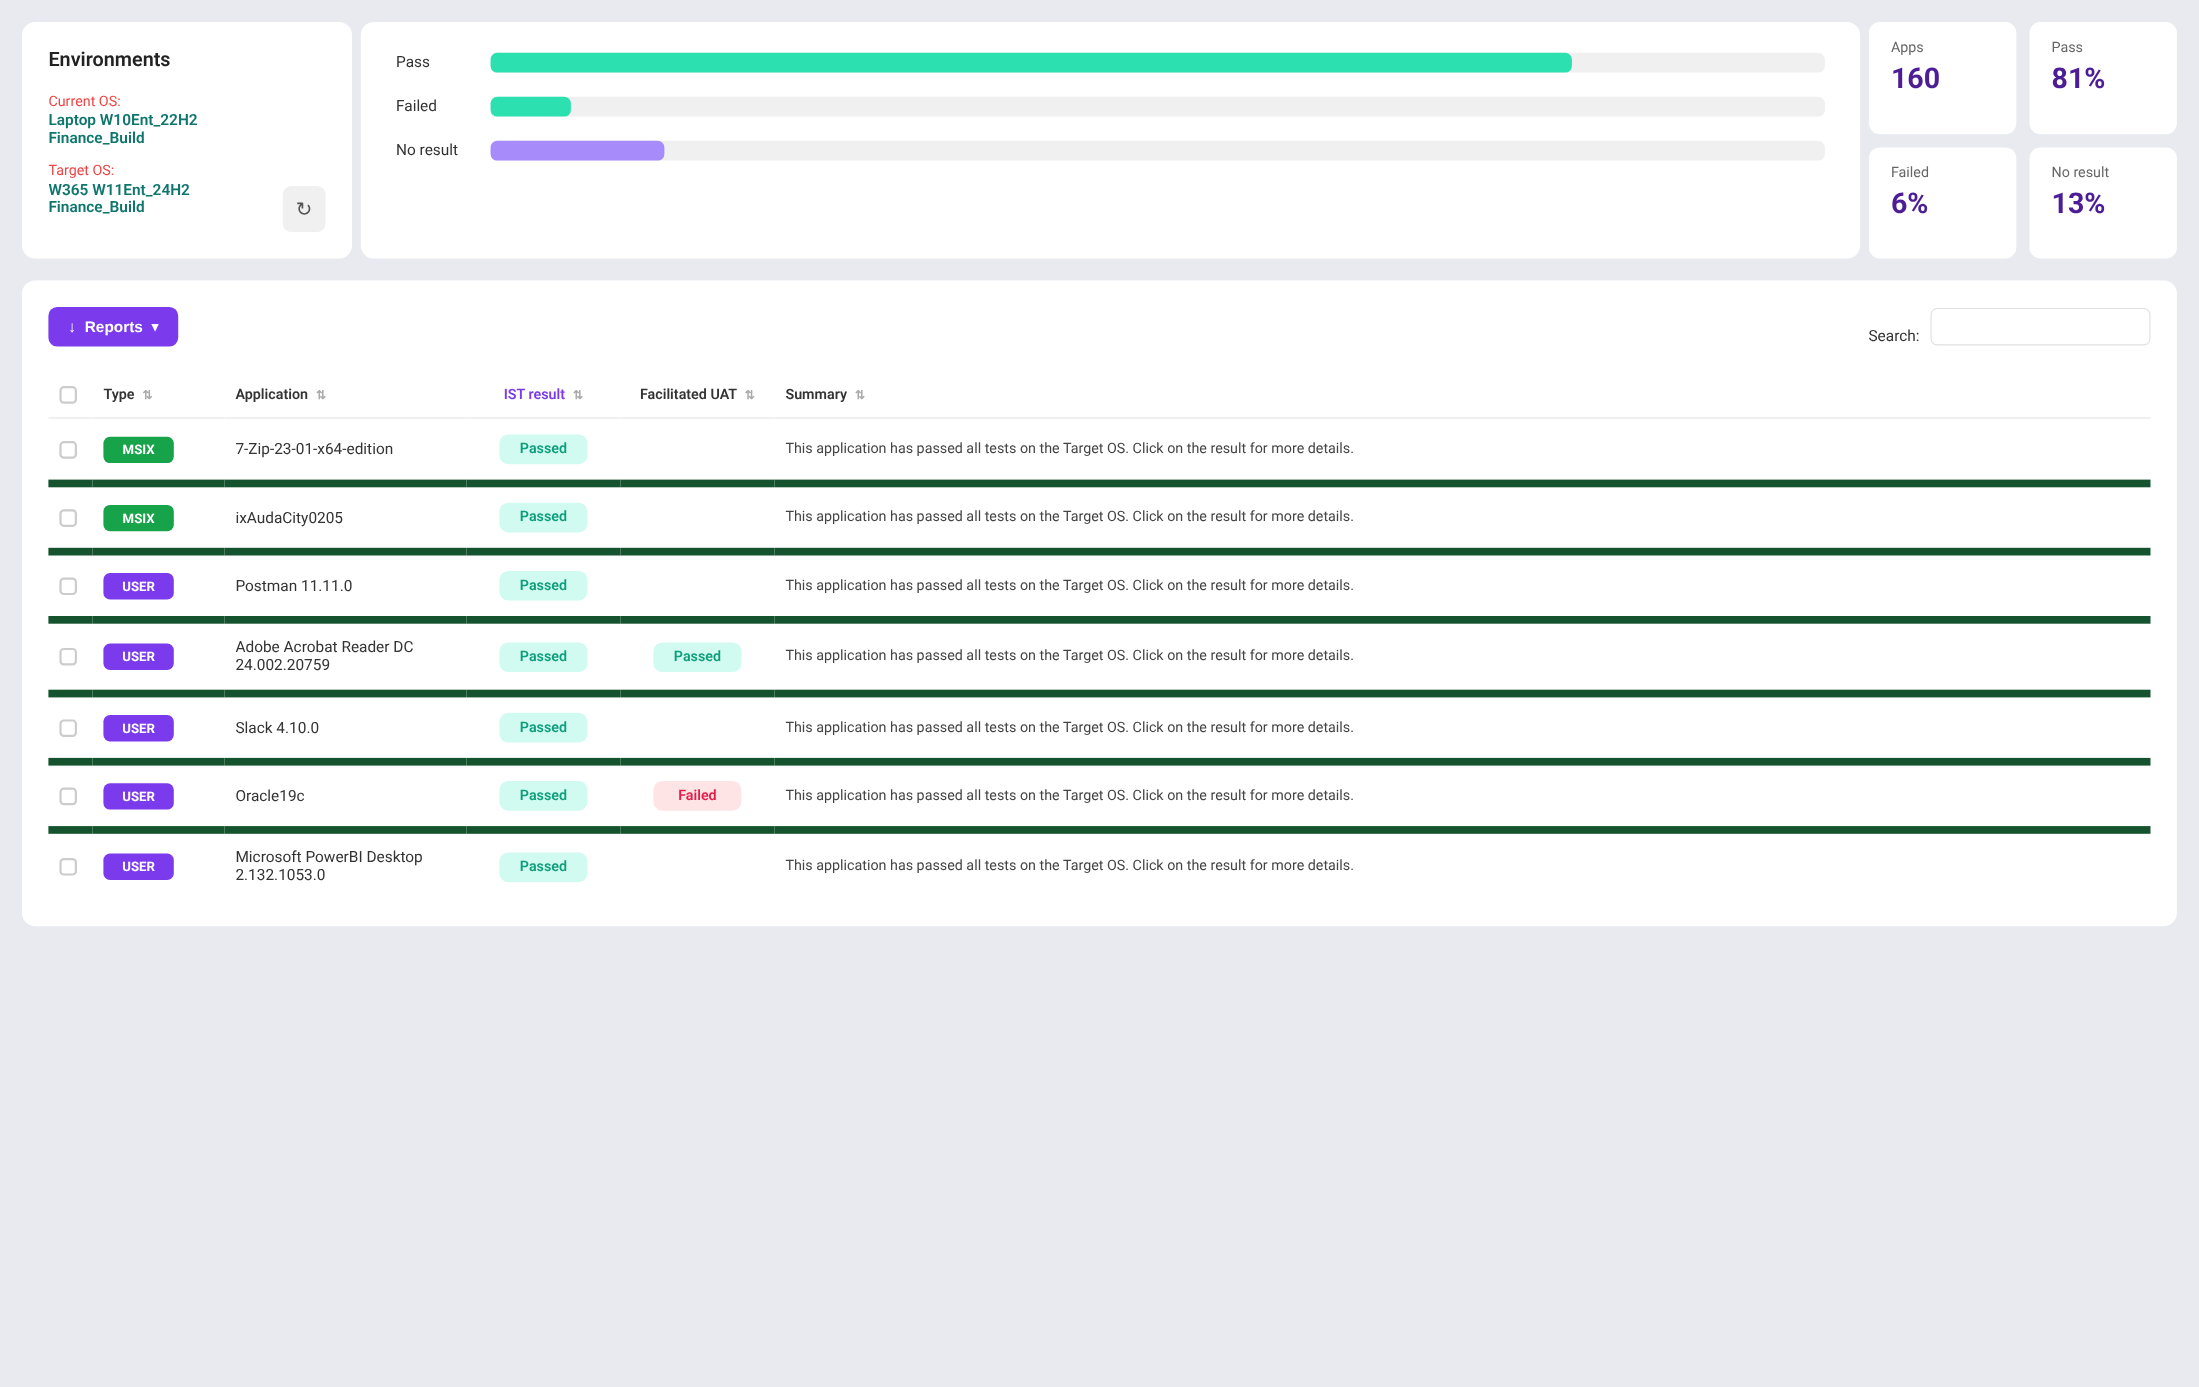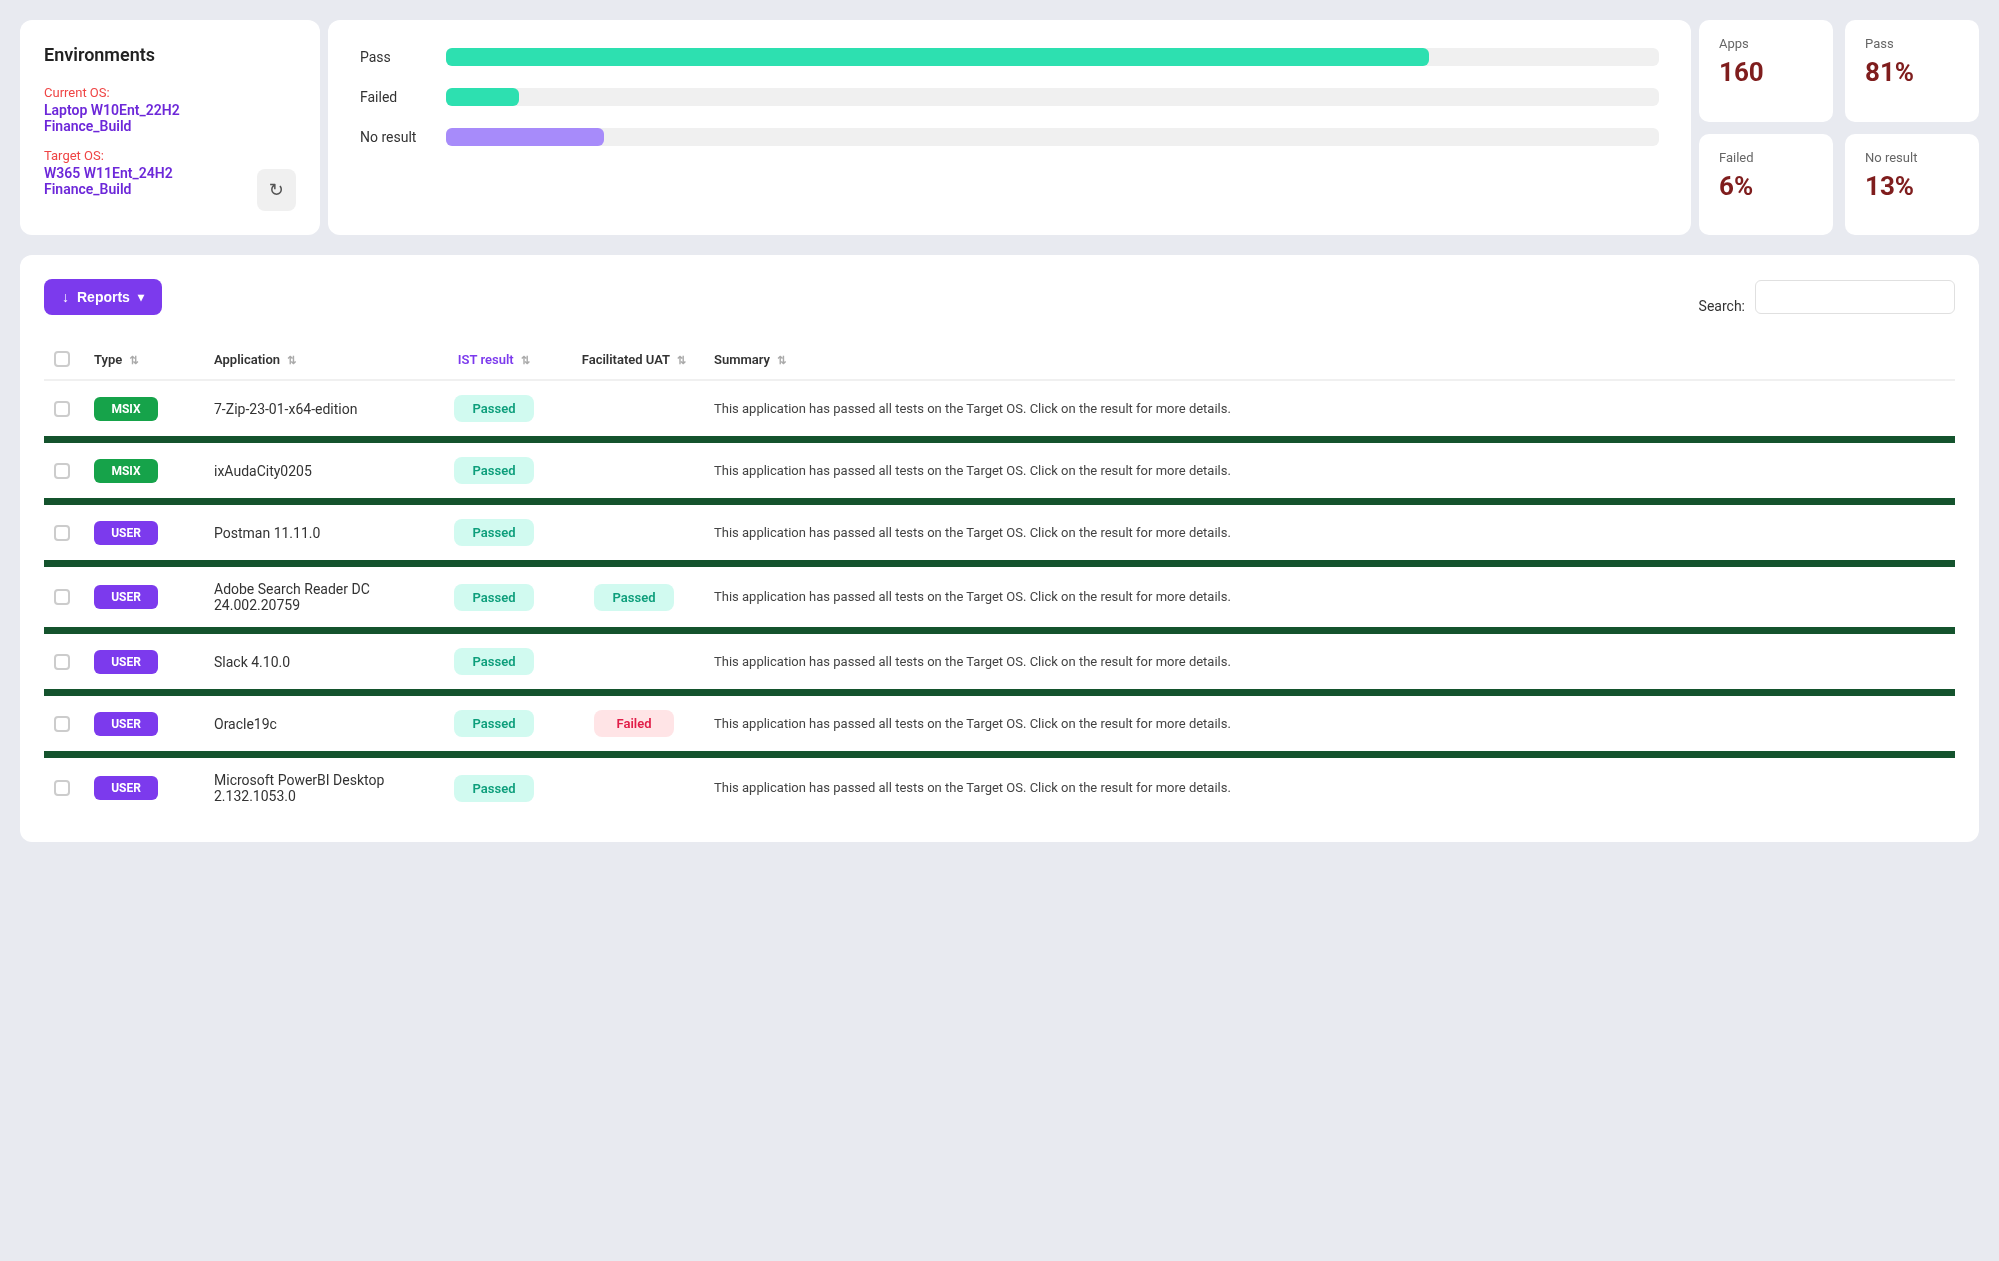--- a/index.html
+++ b/index.html
@@ -38,21 +38,21 @@
 
     .env-label {
       font-size: 13px;
       color: #ef4444;
       margin-bottom: 2px;
     }
 
     .env-value {
       font-size: 14px;
       font-weight: 600;
-      color: #6d28d9;
+      color: #0f766e;
     }
 
     .env-inner {
       display: flex;
       align-items: flex-end;
       justify-content: space-between;
     }
 
     .refresh-btn {
       background: #f0f0f0;
@@ -122,21 +122,21 @@
 
     .stat-title {
       font-size: 13px;
       color: #666;
       margin-bottom: 6px;
     }
 
     .stat-value {
       font-size: 26px;
       font-weight: 700;
-      color: #7f1d1d;
+      color: #4c1d95;
     }
 
     
     .main-section {
       background: #fff;
       border-radius: 12px;
       padding: 24px;
     }
 
     .toolbar {
@@ -412,21 +412,21 @@
           <td>Postman 11.11.0</td>
           <td style="text-align: center;"><span class="result-badge badge-passed">Passed</span></td>
           <td style="text-align: center;"></td>
           <td class="summary-col">This application has passed all tests on the Target OS. Click on the result for more details.</td>
         </tr>
         <tr>
           <td class="checkbox-cell">
             <div class="checkbox"></div>
           </td>
           <td><span class="type-badge badge-user">USER</span></td>
-          <td>Adobe Search Reader DC 24.002.20759</td>
+          <td>Adobe Acrobat Reader DC 24.002.20759</td>
           <td style="text-align: center;"><span class="result-badge badge-passed">Passed</span></td>
           <td style="text-align: center;"><span class="result-badge badge-passed">Passed</span></td>
           <td class="summary-col">This application has passed all tests on the Target OS. Click on the result for more details.</td>
         </tr>
         <tr>
           <td class="checkbox-cell">
             <div class="checkbox"></div>
           </td>
           <td><span class="type-badge badge-user">USER</span></td>
           <td>Slack 4.10.0</td>

